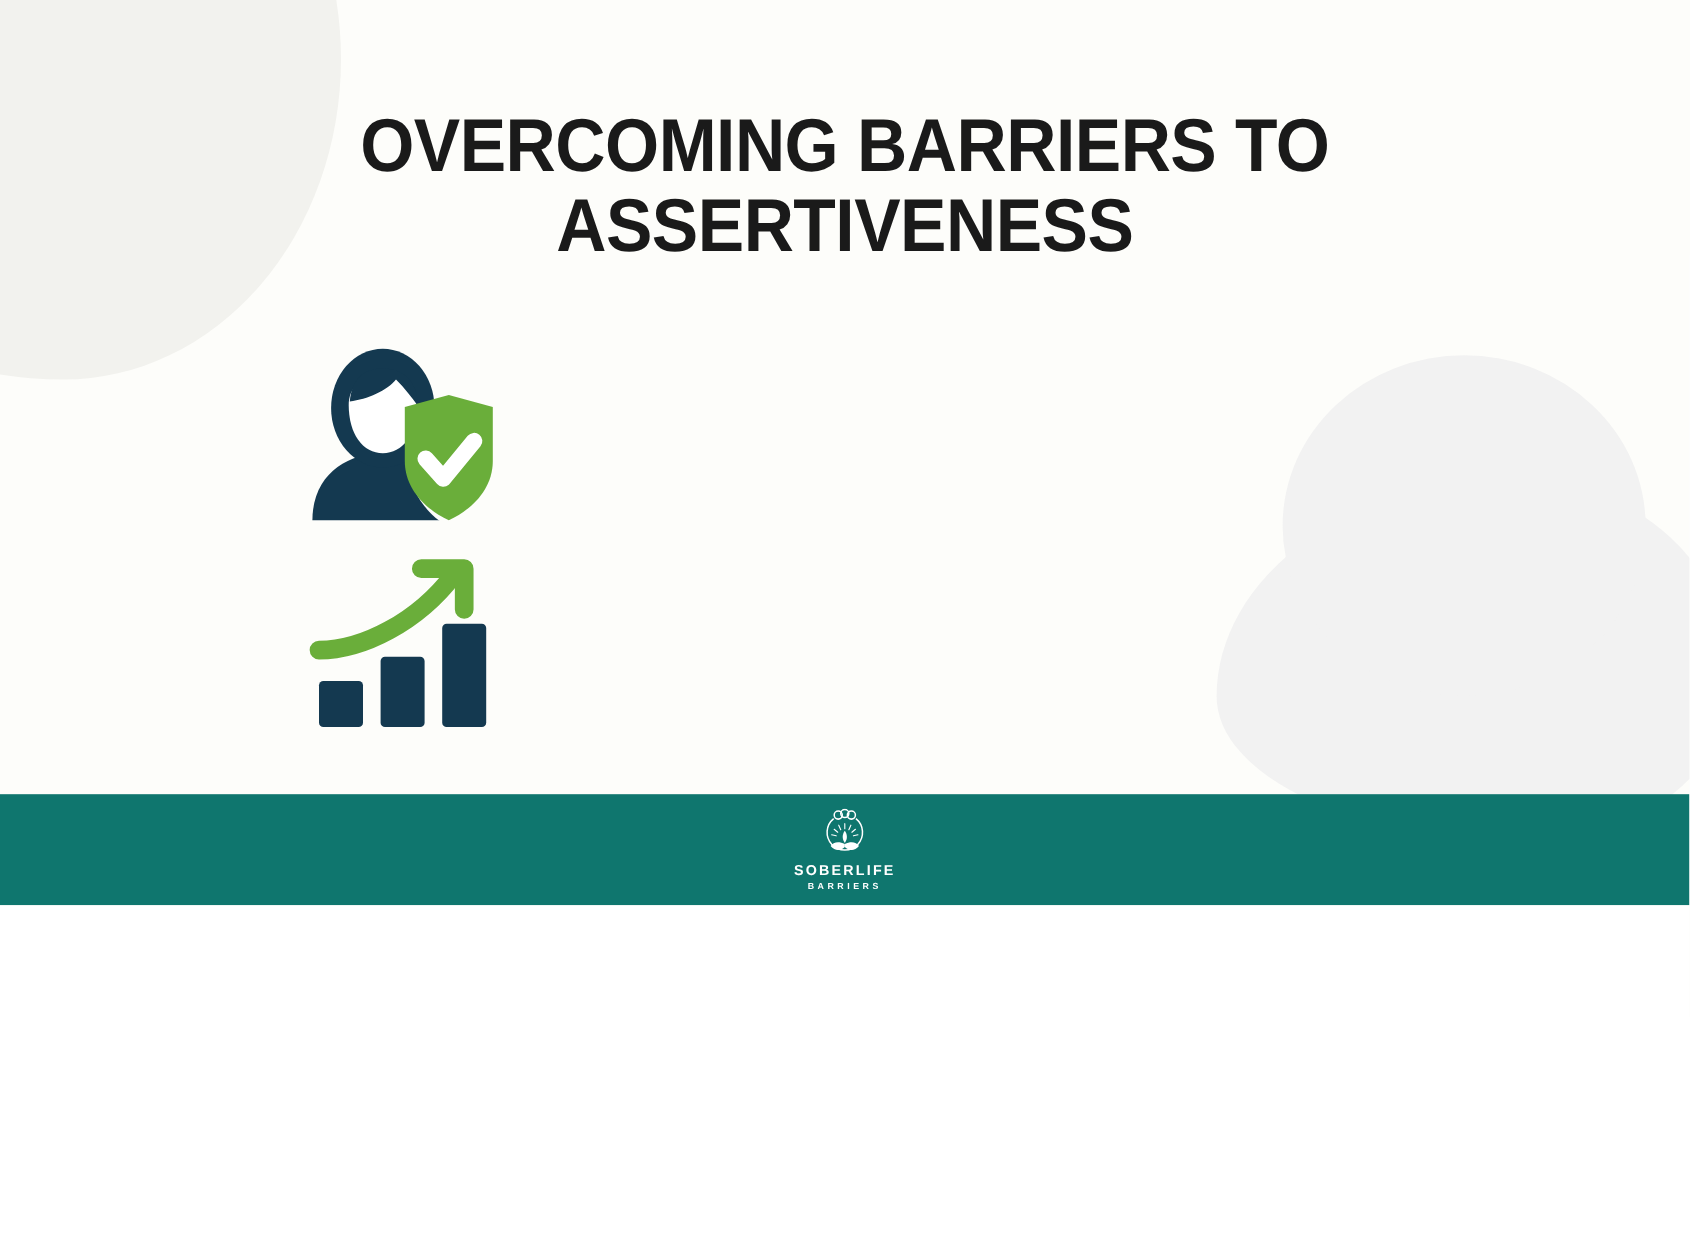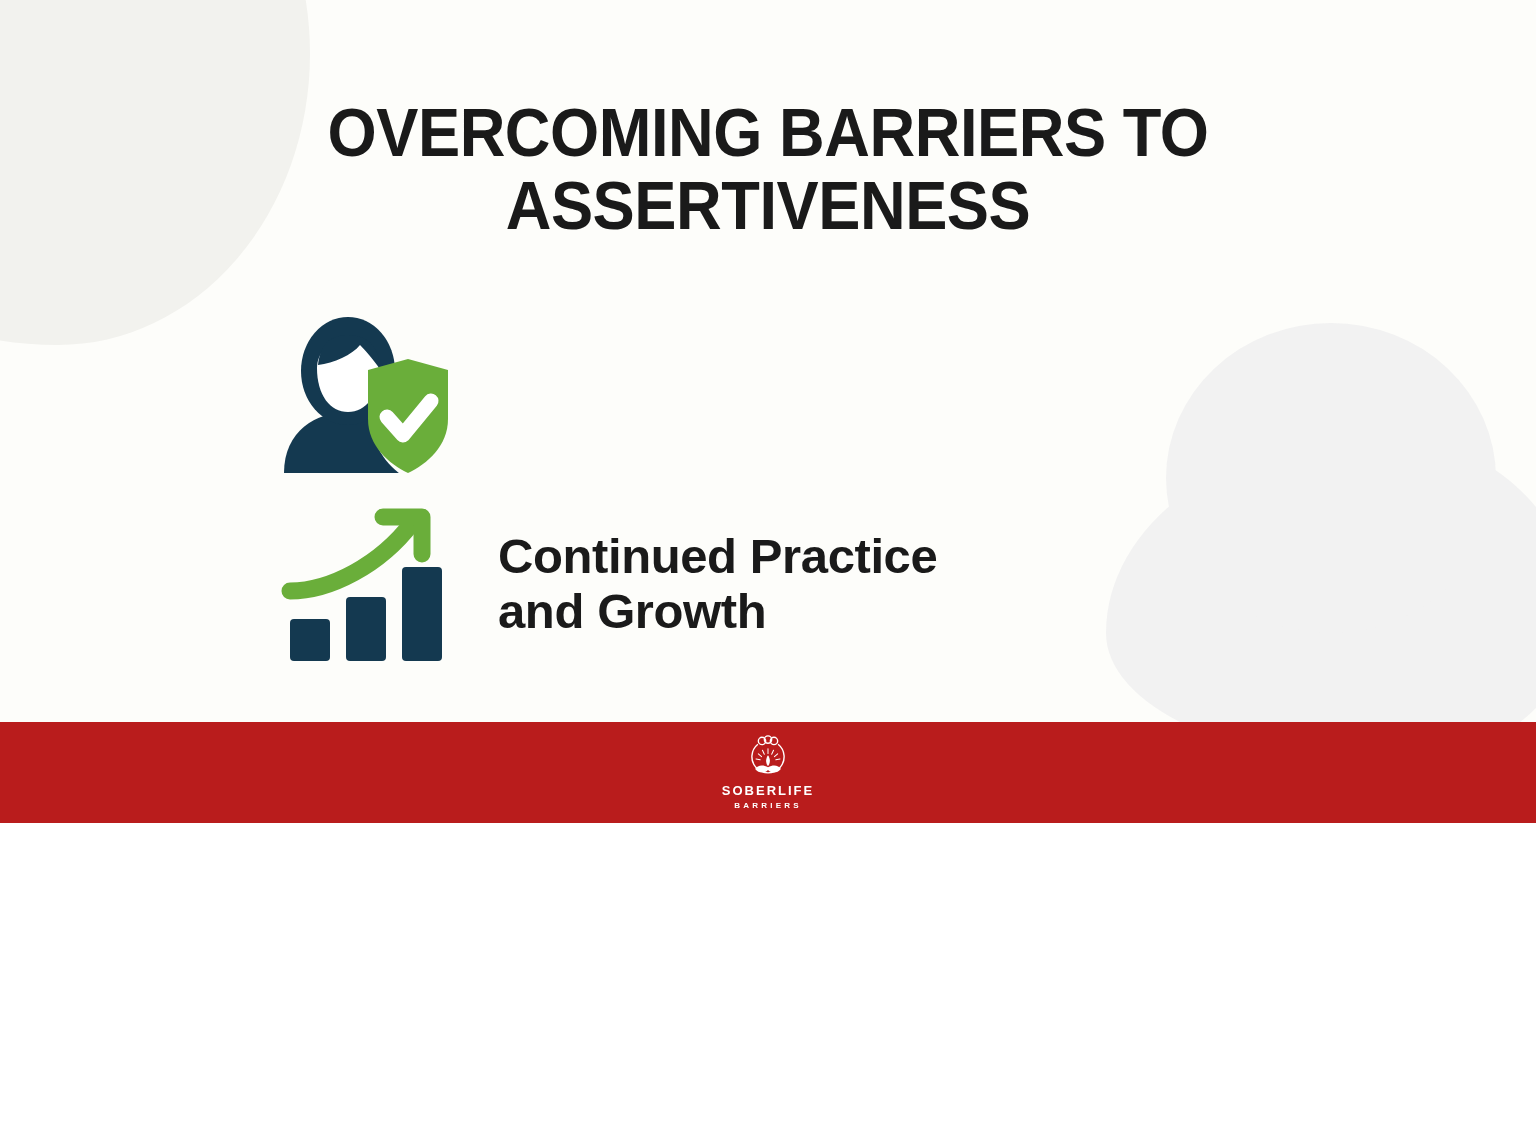--- a/index.html
+++ b/index.html
@@ -78,21 +78,21 @@
     letter-spacing:-0.4px;
     white-space:pre-line;
     margin-left:26px;
   }
 
   
   #footer {
     position:absolute;
     left:0; right:0; bottom:0;
     height:101px;
-    background:#b91c1c;
+    background:#0f766e;
     display:flex;
     flex-direction:column;
     align-items:center;
     justify-content:center;
     gap:2px;
   }
   #footer .logo-mark { width:46px; height:46px; display:block; }
   #footer .logo-name {
     color:#FFFFFF;
     font-size:13px;
@@ -149,22 +149,20 @@
         <svg width="200" height="170" viewBox="0 0 200 170" aria-hidden="true">
 
           <path d="M18 92 C58 92 108 66 140 24" stroke="#6AAE3A" stroke-width="17" stroke-linecap="round" fill="none"></path>
           <path d="M111 18 L150 18 L150 55" stroke="#6AAE3A" stroke-width="17" stroke-linecap="round" stroke-linejoin="round" fill="none"></path>
 
           <rect x="18" y="120" width="40" height="42" rx="4" fill="#143950"></rect>
           <rect x="74" y="98" width="40" height="64" rx="4" fill="#143950"></rect>
           <rect x="130" y="68" width="40" height="94" rx="4" fill="#143950"></rect>
         </svg>
       </div>
-      <div class="label">Continued Practice
-and Growth</div>
     </div>
 
   </div>
 
   <div id="footer">
     <svg class="logo-mark" viewBox="0 0 100 100" aria-hidden="true">
 
       <circle cx="37" cy="13" r="8" fill="none" stroke="#FFFFFF" stroke-width="3"></circle>
       <circle cx="50" cy="10" r="8" fill="none" stroke="#FFFFFF" stroke-width="3"></circle>
       <circle cx="63" cy="13" r="8" fill="none" stroke="#FFFFFF" stroke-width="3"></circle>

